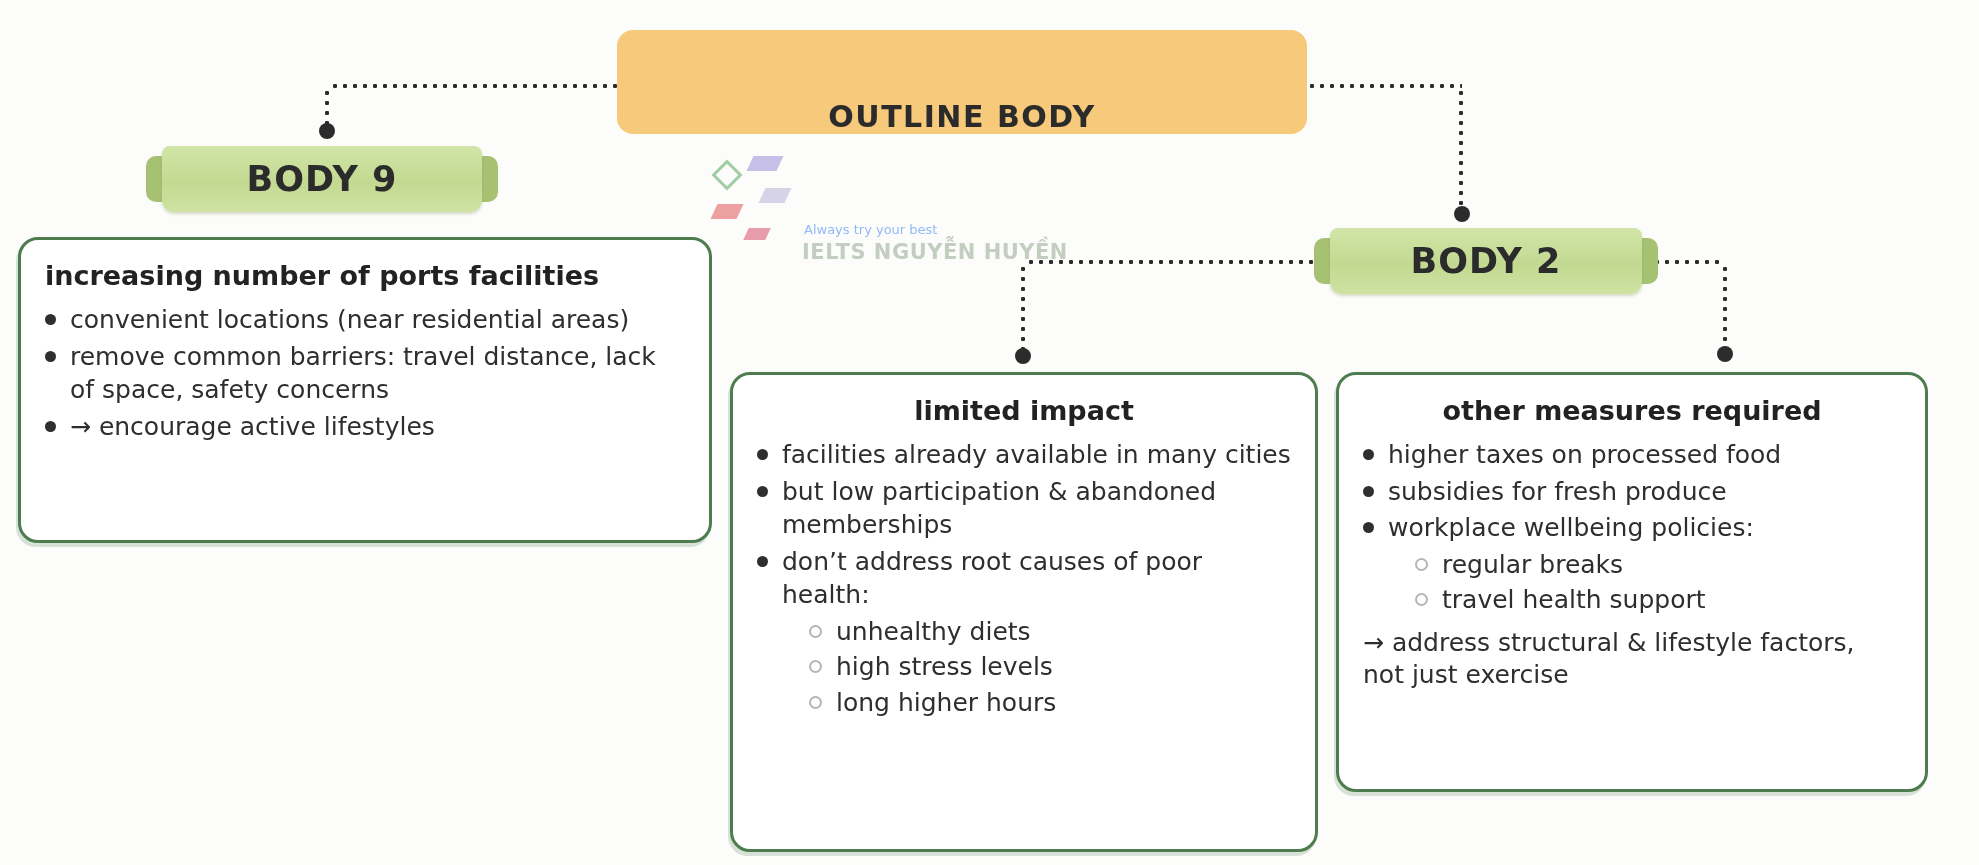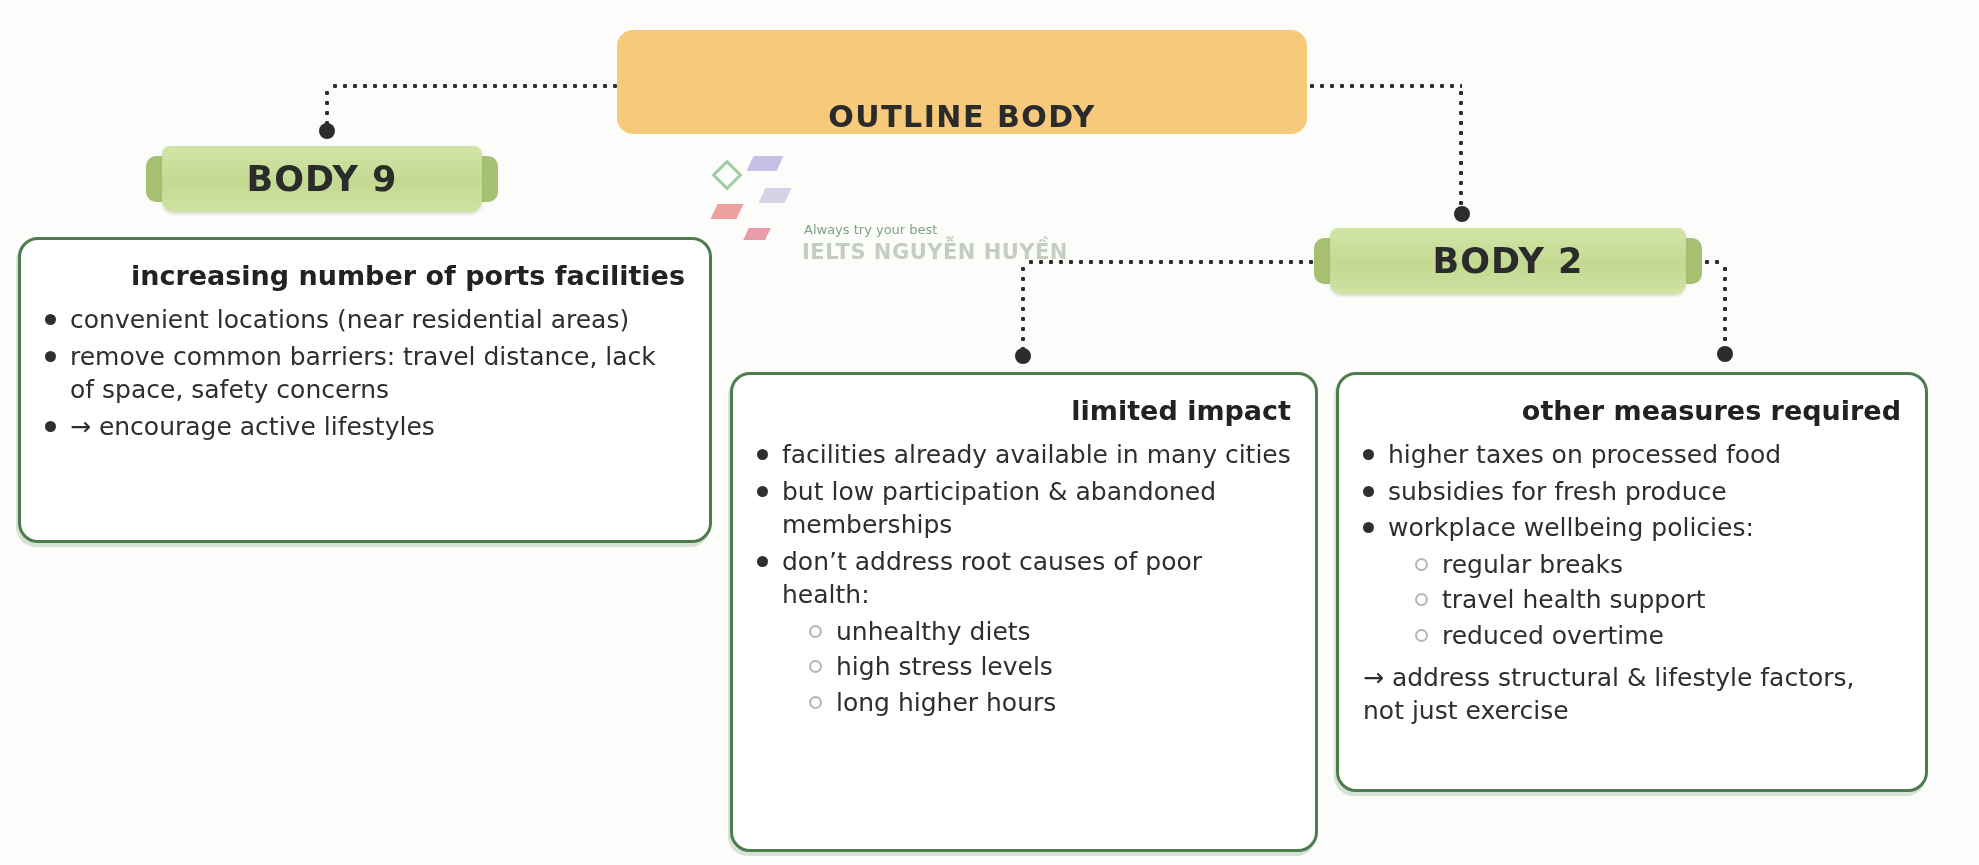--- a/index.html
+++ b/index.html
@@ -43,28 +43,28 @@
   .tab .flap { position:absolute; top:10px; width:36px; height:46px; background:var(--ribbon-green-dark,#a6c172); }
   .tab .flap-l { left:-16px; border-radius:10px 0 0 10px; }
   .tab .flap-r { right:-16px; border-radius:0 10px 10px 0; }
   .tab .band { position:absolute; inset:0;
     background:linear-gradient(180deg,#d2e5a8 0%,var(--ribbon-green,#c3d991) 55%,#cfe2a2 100%);
     border-radius:8px 8px 12px 12px;
     display:flex; align-items:center; justify-content:center;
     box-shadow:0 2px 3px rgba(140,160,110,0.35); }
   .tab .band span { font-size:35px; font-weight:800; color:var(--text-dark,#2b2b2b); letter-spacing:1px; }
   .tab1 { left:162px; top:146px; width:320px; height:66px; }
-  .tab2 { left:1330px; top:228px; width:356px; height:66px; }
+  .tab2 { left:1330px; top:228px; width:312px; height:66px; }
 
   
   .note-box { position:absolute; background:#fff;
     border:3px solid var(--box-border-green,#4d7c4f); border-radius:20px;
     box-shadow:-2px 4px 0 rgba(150,175,150,0.35);
     padding:14px 24px 10px 24px; color:#2e2e2e; }
-  .note-box h2 { font-size:27px; font-weight:800; color:#222; margin:6px 0 12px 0;text-align:right; }
+  .note-box h2 { font-size:27px; font-weight:800; color:#222; margin:6px 0 12px 0; }
   .heading-center { text-align:center; }
   .note-box ul { list-style:none; font-size:25px; line-height:1.34; }
   .note-box li { display:flex; gap:14px; margin:3px 0; align-items:flex-start; }
   .bullet-dot { flex:0 0 auto; width:11px; height:11px; border-radius:50%; background:#2f2f2f; margin-top:11px; }
   .sub-list { padding-left:52px; }
   .sub-list li { margin:2px 0; }
   .ring { flex:0 0 auto; width:13px; height:13px; border-radius:50%;
     border:2.5px solid var(--sub-bullet-ring,#b5b5b5); background:transparent; margin-top:10px; }
   .box-footer { font-size:25px; line-height:1.3; margin-top:10px; }
 
@@ -76,21 +76,21 @@
   .watermark { position:absolute; left:712px; top:156px; width:360px; height:104px; opacity:0.55; }
   .wm-shape { position:absolute; }
   .wm-diamond { left:4px; top:8px; width:22px; height:22px; border:3px solid #57a860; transform:rotate(45deg); }
   .wm-par { transform:skewX(-25deg); }
   .wm-p1 { left:38px; top:0;   width:30px; height:15px; background:#9a8fd8; }
   .wm-p2 { left:50px; top:32px; width:26px; height:15px; background:#b9b3d6; }
   .wm-p3 { left:2px;  top:48px; width:26px; height:15px; background:#e05555; }
   .wm-p4 { left:34px; top:72px; width:22px; height:12px; background:#d94f6b; }
   .wm-brand { position:absolute; left:90px; top:36px; font-size:21px; font-weight:800;
     color:var(--watermark-text,#95a792); letter-spacing:0.5px; white-space:nowrap;margin-top:48px; }
-  .wm-tagline { position:absolute; left:92px; top:66px; font-size:13px; color:#14532d; white-space:nowrap; }
+  .wm-tagline { position:absolute; left:92px; top:66px; font-size:13px; color:#3b82f6; white-space:nowrap; }
 </style>
 </head>
 <body>
 
 <div class="page">
 
   <div class="root-box">
     <span>OUTLINE BODY</span>
   </div>
 
@@ -193,24 +193,20 @@
       </li>
     </ul>
     <ul class="sub-list">
       <li>
         <span class="ring"></span>
         <span>regular breaks</span>
       </li>
       <li>
         <span class="ring"></span>
         <span>travel health support</span>
-      </li>
-      <li>
-        <span class="ring"></span>
-        <span>reduced overtime</span>
       </li>
     </ul>
     <p class="box-footer">→ address structural &amp; lifestyle factors, not just exercise</p>
   </section>
 
   <div class="watermark">
     <span class="wm-shape wm-diamond"></span>
     <span class="wm-shape wm-par wm-p1"></span>
     <span class="wm-shape wm-par wm-p2"></span>
     <span class="wm-shape wm-par wm-p3"></span>

